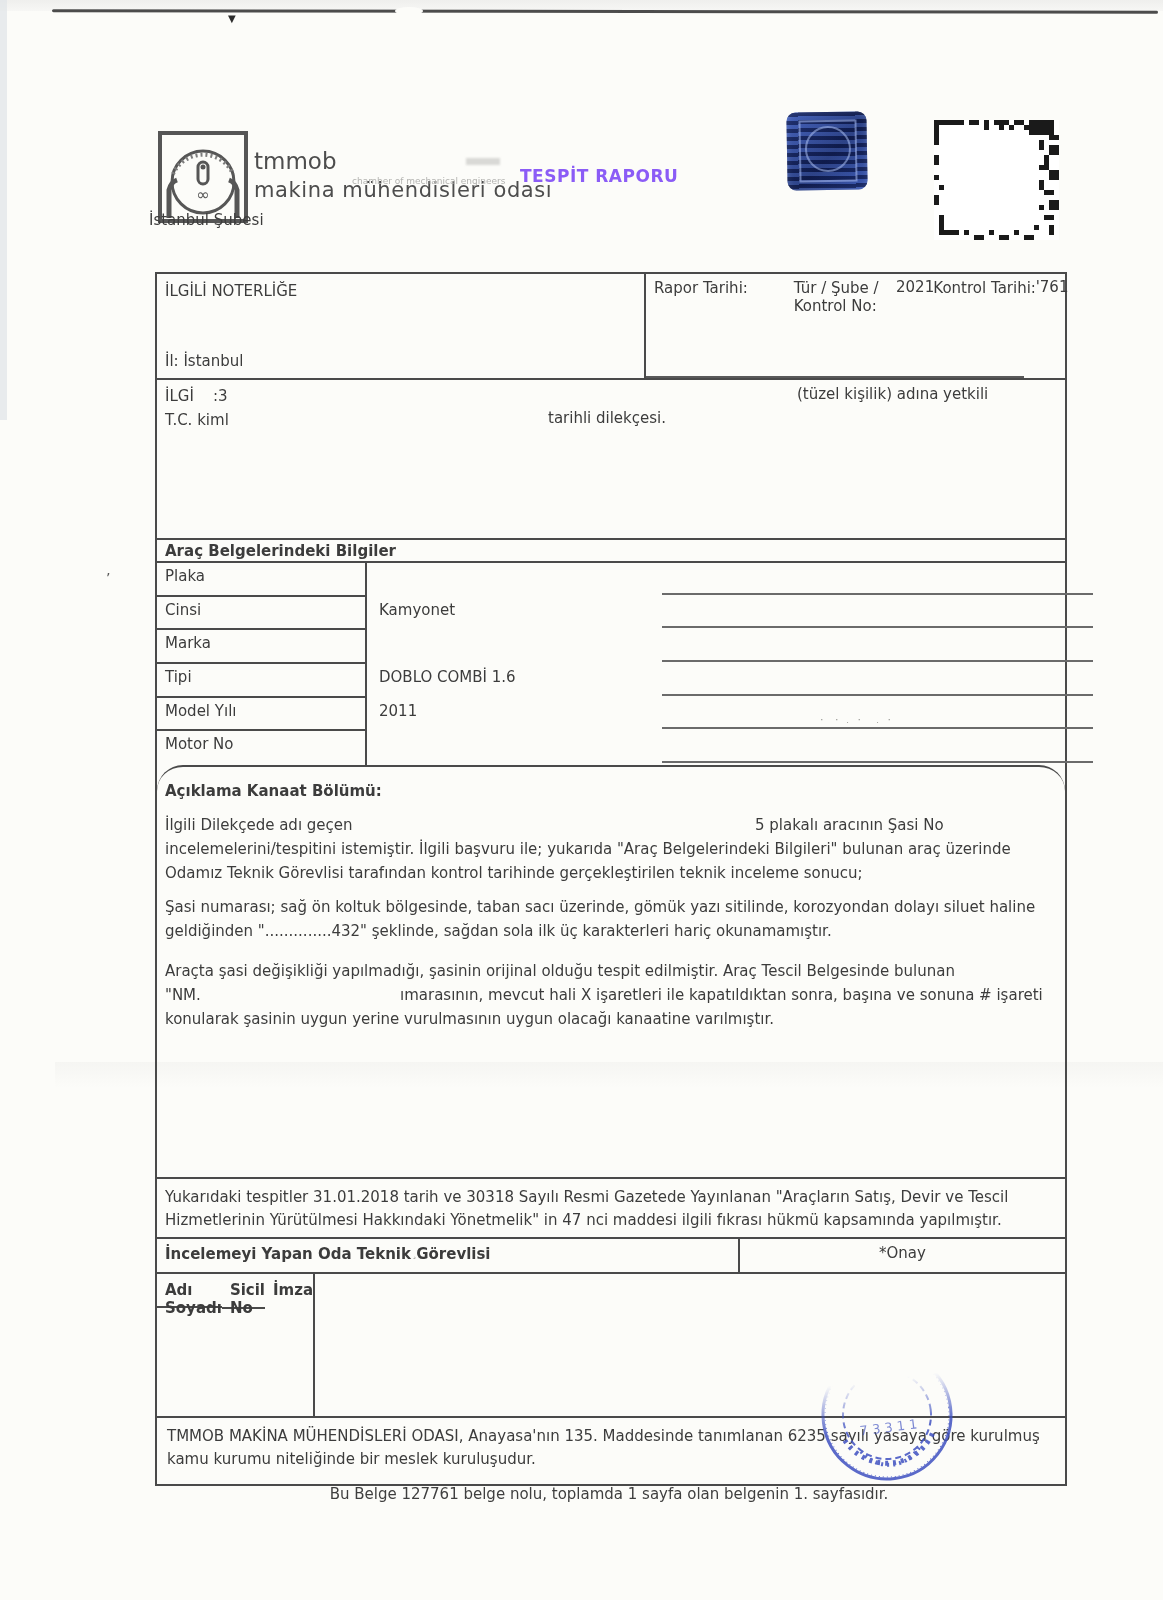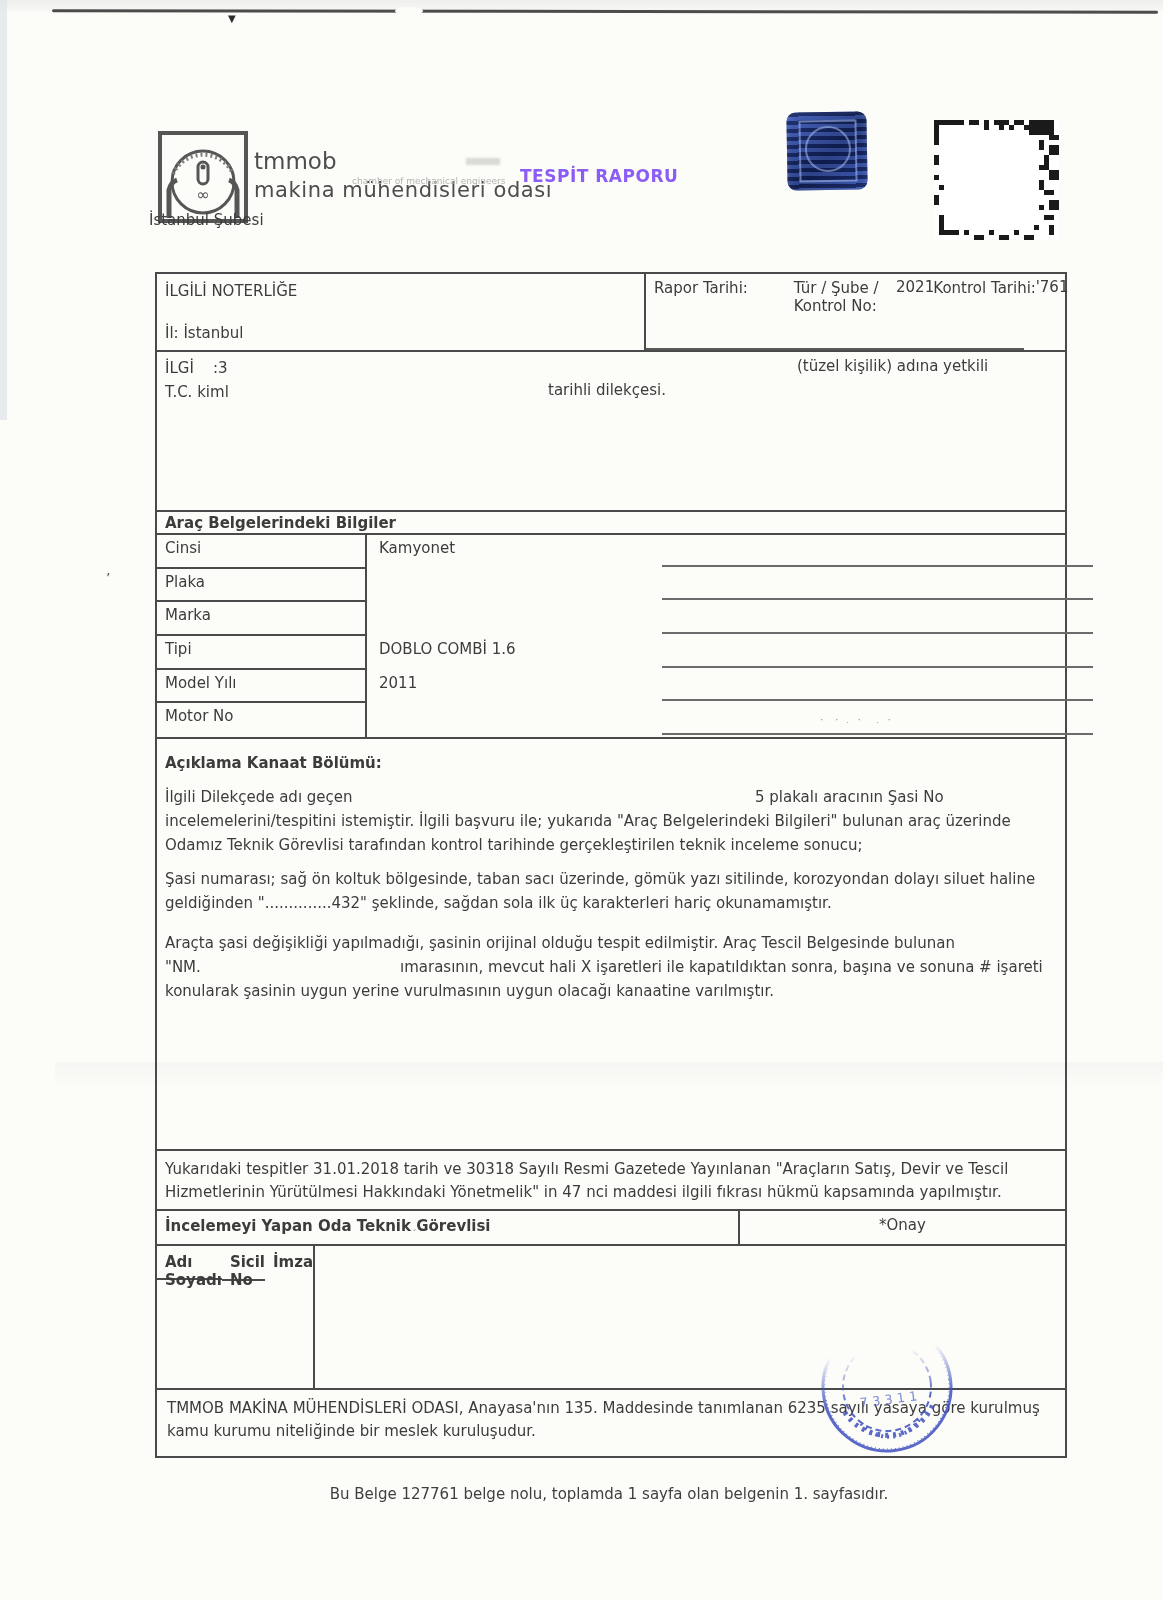--- a/index.html
+++ b/index.html
@@ -26,21 +26,21 @@
             background:linear-gradient(135deg,#3a56ae,#15265e 55%,#2c48a0);transform:rotate(-1deg);
             box-shadow:inset 0 0 6px rgba(255,255,255,.25);}
   .hologram .stripes{position:absolute;inset:0;border-radius:9px;
             background:repeating-linear-gradient(to bottom,rgba(10,18,60,.55) 0 4px,rgba(90,120,210,.35) 4px 8px);}
   .hologram .innersq{position:absolute;left:12px;top:8px;width:54px;height:58px;border:2px solid rgba(160,180,235,.6);}
   .hologram .circ{position:absolute;left:18px;top:14px;width:42px;height:42px;border:2px solid rgba(170,190,240,.55);border-radius:50%;}
   
   .tbl{left:155px;top:272px;width:908px;border:2px solid #4a4a4a;}
   .sec{position:relative;border-top:2px solid #4a4a4a;font-size:15px;}
   .sec:first-child{border-top:none;}
-  .secA{display:flex;height:76px;border-top:none;}
+  .secA{display:flex;height:104px;border-top:none;}
   .secA .who{width:487px;border-right:2px solid #4a4a4a;position:relative;}
   .secA .who .recipient{position:absolute;left:8px;top:8px;}
   .secA .who .city{position:absolute;left:8px;bottom:8px;}
   .secA .meta{flex:1;display:flex;flex-direction:row;}
   .secA .mrow{flex:1;position:relative;}
   .secA .mrow .mlabel{position:absolute;left:8px;top:5px;}
   .secA .mrow .mvalue{position:absolute;left:250px;top:4px;}
   .secA .mrow .lab-line{position:absolute;left:0;bottom:0;width:238px;height:2px;background:#5a5a5a;}
   .secA .mrow .val-line{position:absolute;left:238px;right:-28px;bottom:-1px;height:2px;background:#5f5f5f;}
   .secB{height:158px;}
@@ -49,21 +49,21 @@
   .secB .tcfrag{left:8px;top:31px;}
   .secB .petition{left:391px;top:29px;}
   .secC{height:23px;font-weight:bold;padding:2px 0 0 8px;box-sizing:border-box;}
   .secD{display:flex;flex-direction:column;height:202px;}
   .vrow{flex:1;display:flex;}
   .vrow .vlabel{width:210px;border-right:2px solid #4a4a4a;border-bottom:2px solid #4a4a4a;
                 box-sizing:border-box;padding:4px 0 0 8px;}
   .vrow:last-child .vlabel{border-bottom:none;}
   .vrow .vval{flex:1;position:relative;padding:4px 0 0 12px;box-sizing:border-box;}
   .vrow .red-line{position:absolute;left:295px;right:-28px;bottom:2px;height:2px;background:#6b6b6b;}
-  .secE{height:410px;line-height:24px;}
+  .secE{height:410px;line-height:24px;border-radius:26px;}
   .secE .ttl{left:8px;top:12px;font-weight:bold;}
   .secE .p1l{left:8px;top:46px;}
   .secE .p1r{left:598px;top:46px;}
   .secE .p1rest{left:8px;top:70px;width:884px;}
   .secE .p2{left:8px;top:128px;width:888px;}
   .secE .p3l1{left:8px;top:192px;}
   .secE .p3l2l{left:8px;top:216px;}
   .secE .p3l2r{left:243px;top:216px;}
   .secE .p3l3{left:8px;top:240px;}
   .secF{height:60px;padding:7px 8px 0 8px;box-sizing:border-box;line-height:23px;}
@@ -194,26 +194,26 @@
       <span class="abs ilgi">İLGİ    :3</span>
       <span class="abs authz">(tüzel kişilik) adına yetkili</span>
       <span class="abs tcfrag">T.C. kiml</span>
       <span class="abs petition">tarihli dilekçesi.</span>
     </div>
 
     <div class="sec secC">Araç Belgelerindeki Bilgiler</div>
 
     <div class="sec secD">
       <div class="vrow">
+        <div class="vlabel">Plaka</div>
+        <div class="vval"><span></span><span class="red-line"></span></div>
+      </div>
+      <div class="vrow">
         <div class="vlabel">Cinsi</div>
         <div class="vval"><span>Kamyonet</span><span class="red-line"></span></div>
-      </div>
-      <div class="vrow">
-        <div class="vlabel">Plaka</div>
-        <div class="vval"><span></span><span class="red-line"></span></div>
       </div>
       <div class="vrow">
         <div class="vlabel">Marka</div>
         <div class="vval"><span></span><span class="red-line"></span></div>
       </div>
       <div class="vrow">
         <div class="vlabel">Tipi</div>
         <div class="vval"><span>DOBLO COMBİ 1.6</span><span class="red-line"></span></div>
       </div>
       <div class="vrow">

